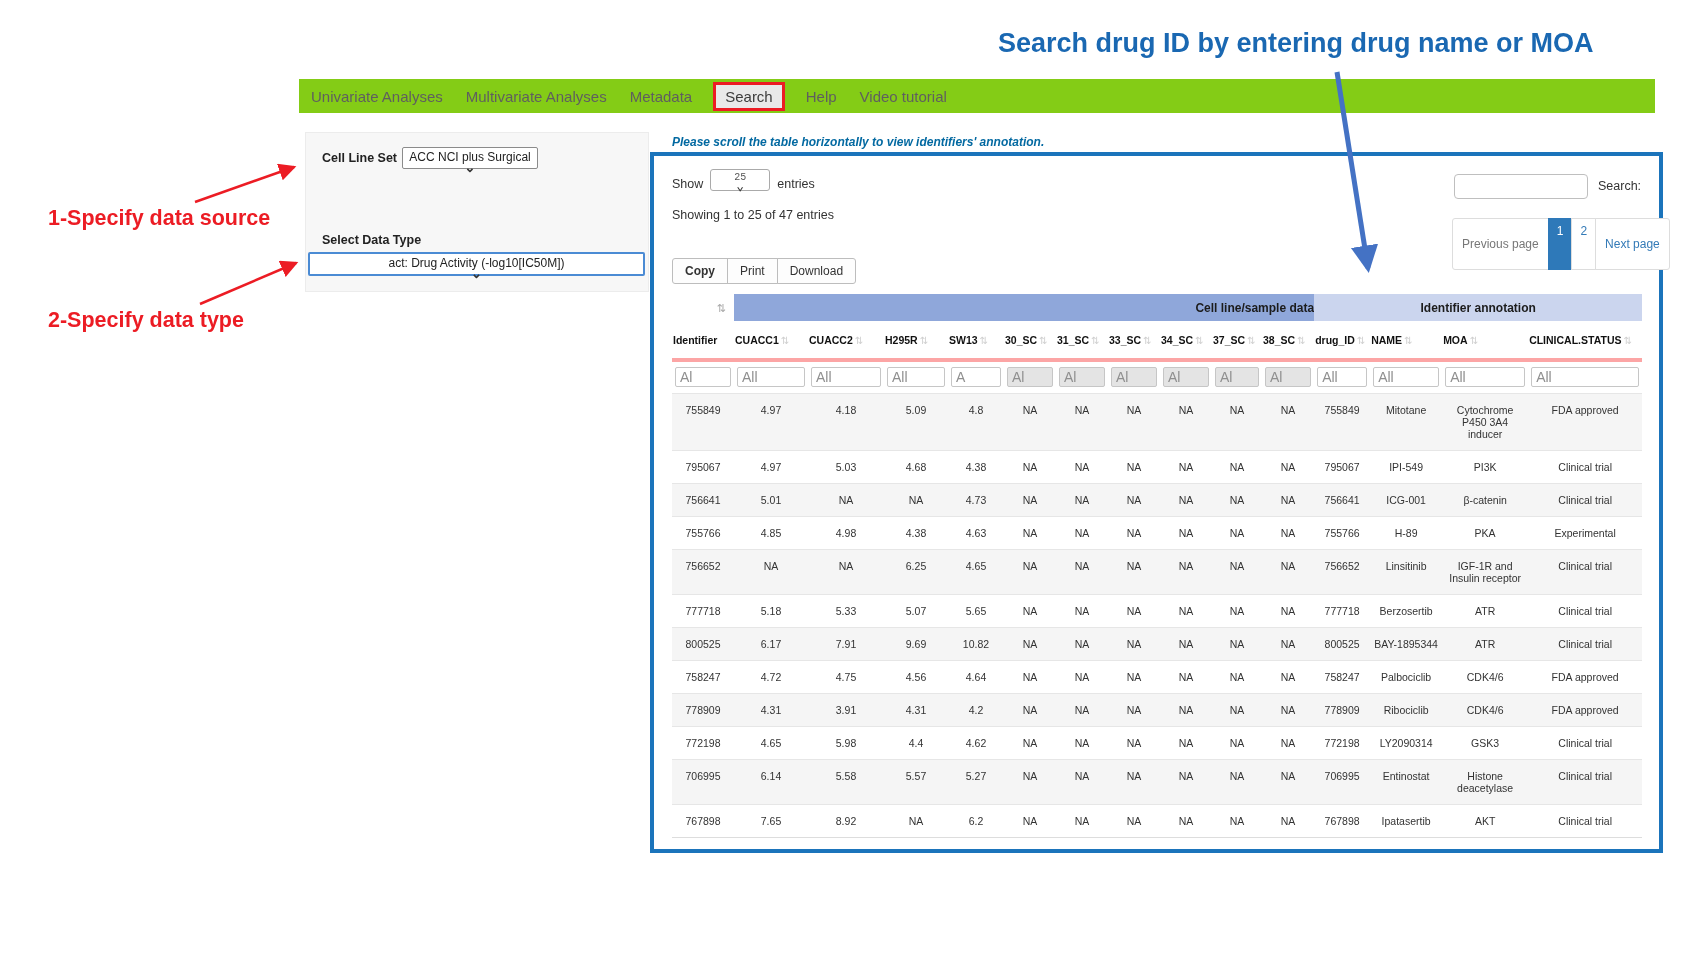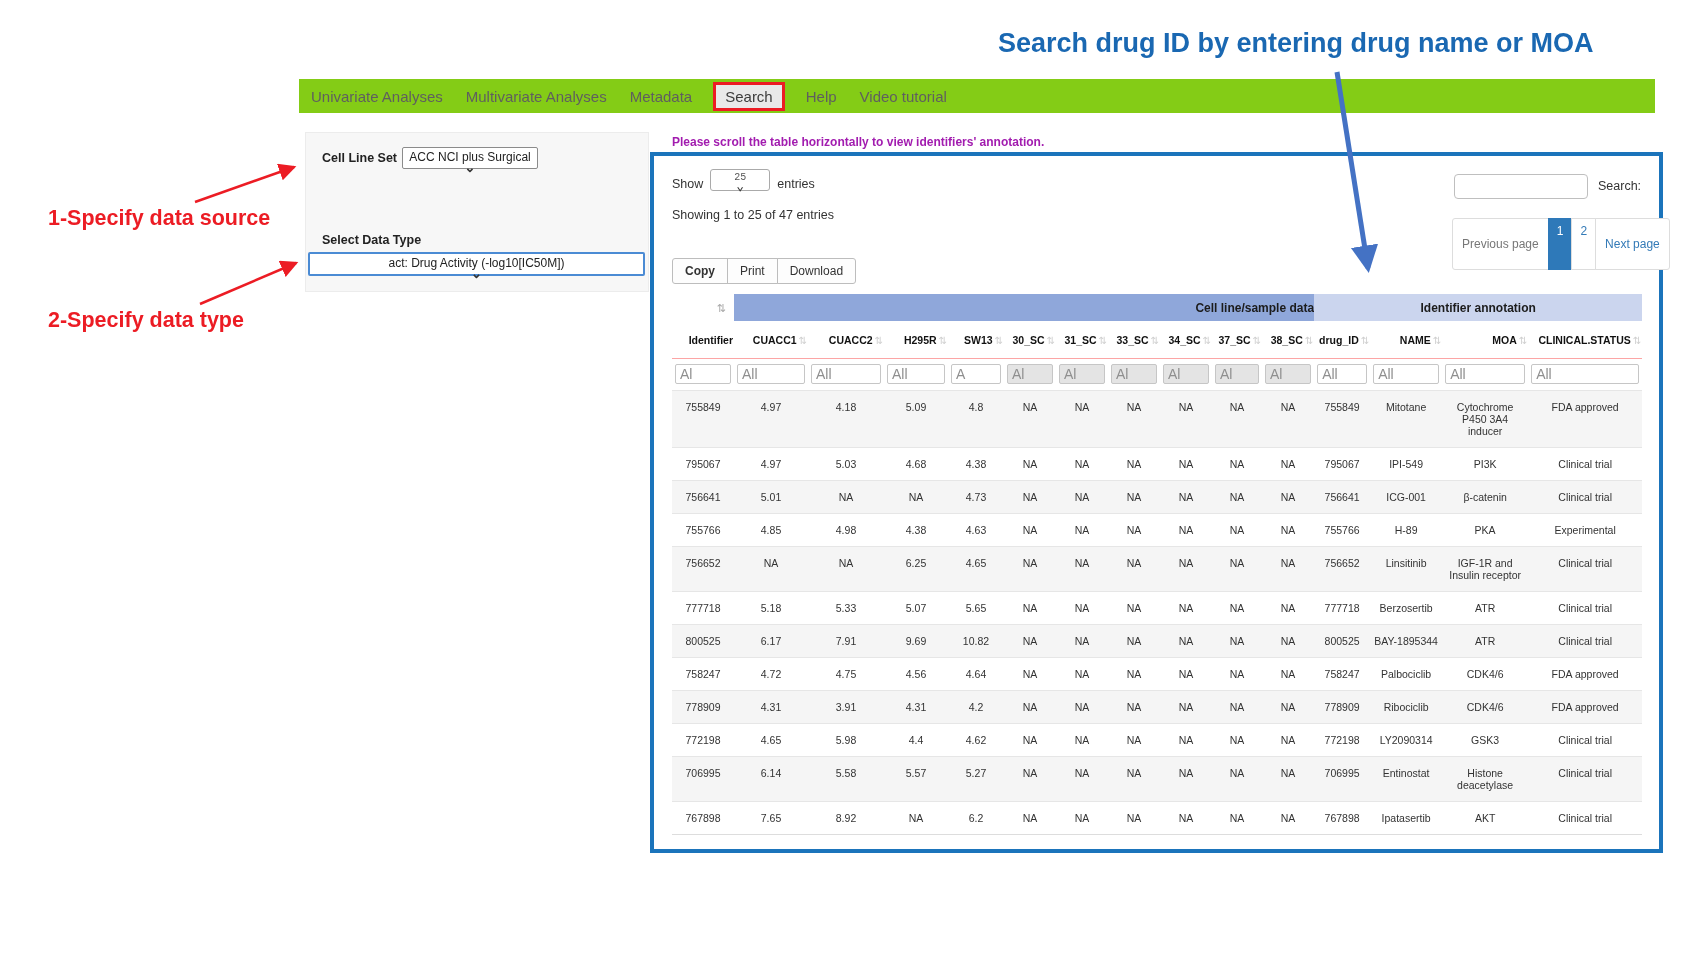--- a/index.html
+++ b/index.html
@@ -36,21 +36,21 @@
   .selectbox { display:flex; align-items:center; justify-content:space-between;
     background:#fff; border:1px solid #8b8b8b; border-radius:2px;
     font-size:12px; color:#222; padding:2px 5px; height:22px; cursor:default;flex-direction:column; }
   .cls-select { width:136px; }
   .dt-label { position:absolute; left:16px; top:100px; }
   .dt-select { position:absolute; left:2px; top:119px; width:337px; height:24px;
     border:2px solid #4b8bd4; border-radius:2px; }
   .chev { font-size:13px; color:#333; line-height:8px; font-weight:bold; }
 
   
-  .scroll-note { position:absolute; left:672px; top:135px; font-size:12px; font-weight:bold; color:#a21caf; }
+  .scroll-note { position:absolute; left:672px; top:135px; font-size:12px; font-weight:bold; color:#0369a1;font-style:italic; }
 
   
   .panel { position:absolute; left:650px; top:152px; width:1013px; height:701px;
     border:4px solid var(--panel-blue); background:#fff; }
   .show-entries { position:absolute; left:18px; top:13px; display:flex; align-items:flex-end;
     gap:7px; font-size:12.5px; color:#333; }
   .entries-select { width:60px; height:22px; font-size:10px; color:#555; padding:2px 6px; border-color:#aaa; border-radius:3px;font-family:Liberation Mono, monospace;}
   .showing { position:absolute; left:18px; top:52px; font-size:12.5px; color:#333; }
   .search-input { position:absolute; left:800px; top:18px; width:134px; height:25px;
     border:1px solid #bfbfbf; border-radius:4px; font-size:12px; padding:0 6px; }
@@ -73,21 +73,21 @@
   
   .datatable { position:absolute; left:18px; top:138px; width:970px;
     border-collapse:collapse; table-layout:fixed; }
   .datatable th, .datatable td { overflow:hidden; }
   .group-row th { height:27px; font-size:12px; font-weight:bold; color:#1c1c1c; }
   .group-blank { background:#fff; text-align:right; padding-right:8px; }
   .group-dark { background:var(--group-dark); text-align:right; }
   .group-light { background:var(--group-light); text-align:center; }
   .sort-icon { color:#a9a9a9; font-size:11px; font-weight:normal; }
   .hdr-row th { padding:13px 1px 12px; font-size:10.5px; font-weight:bold; color:#111;
-    text-align:right; white-space:nowrap; border-bottom:1px solid #fca5a5; }
+    text-align:left; white-space:nowrap; border-bottom:4px solid #fca5a5; }
   .hdr-row .sort-icon { color:#cfcfcf; margin-left:2px; font-size:10px; }
   .filter-row td { padding:5px 3px 6px; text-align:center; }
   .filter-input { width:100%; height:20px; border:1px solid #c6c6c6; border-radius:2px;
     font-size:14px; padding:2px 4px; color:#333; background:#fff; }
   .filter-input::placeholder { color:#8f8f8f; opacity:1; }
   .filter-input:disabled { background:#e4e4e4; }
   .body-row td { padding:10px 3px; font-size:10.5px; color:#333; text-align:center;
     vertical-align:top; border-top:1px solid #e6e6e6; word-wrap:break-word; }
   .body-row:nth-child(odd) { background:#f5f5f5; }
   .body-row:last-child td { border-bottom:1px solid #ddd; }

